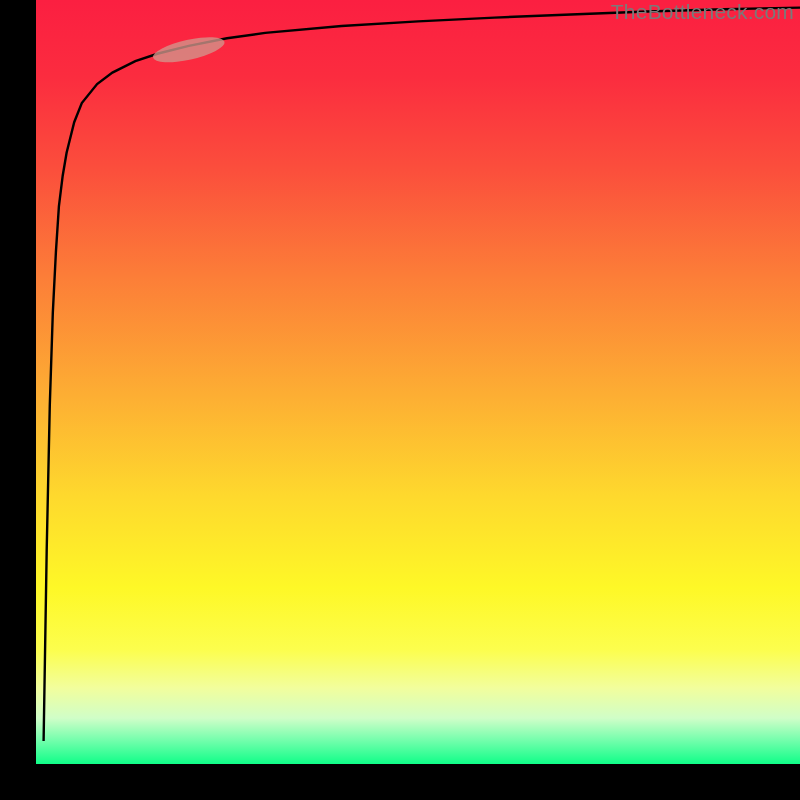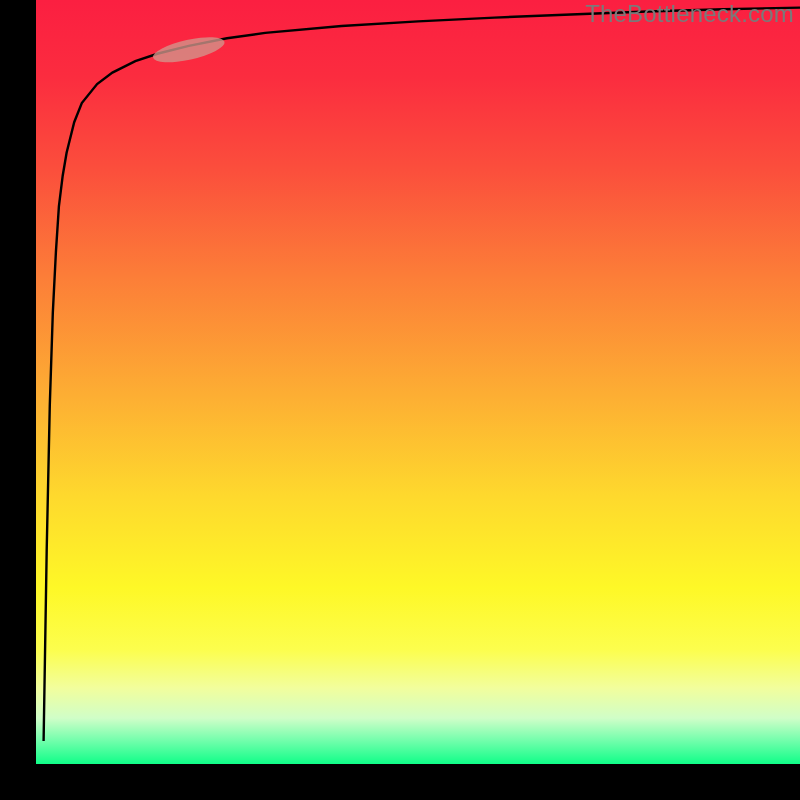--- a/index.html
+++ b/index.html
@@ -75,21 +75,21 @@
     stroke-width: 2.4;
   }
   .blob {
     fill: rgba(210,150,140,0.78);
   }
   .watermark {
     position: absolute;
     top: 0;
     right: 6px;
     color: #7a7a7a;
-    font-size: 24px;
+    font-size: 21px;
     letter-spacing: 0.2px;
     pointer-events: none;
     user-select: none;
   }
 </style>
 </head>
 <body>
 
 <div class="chart-wrap">
 

